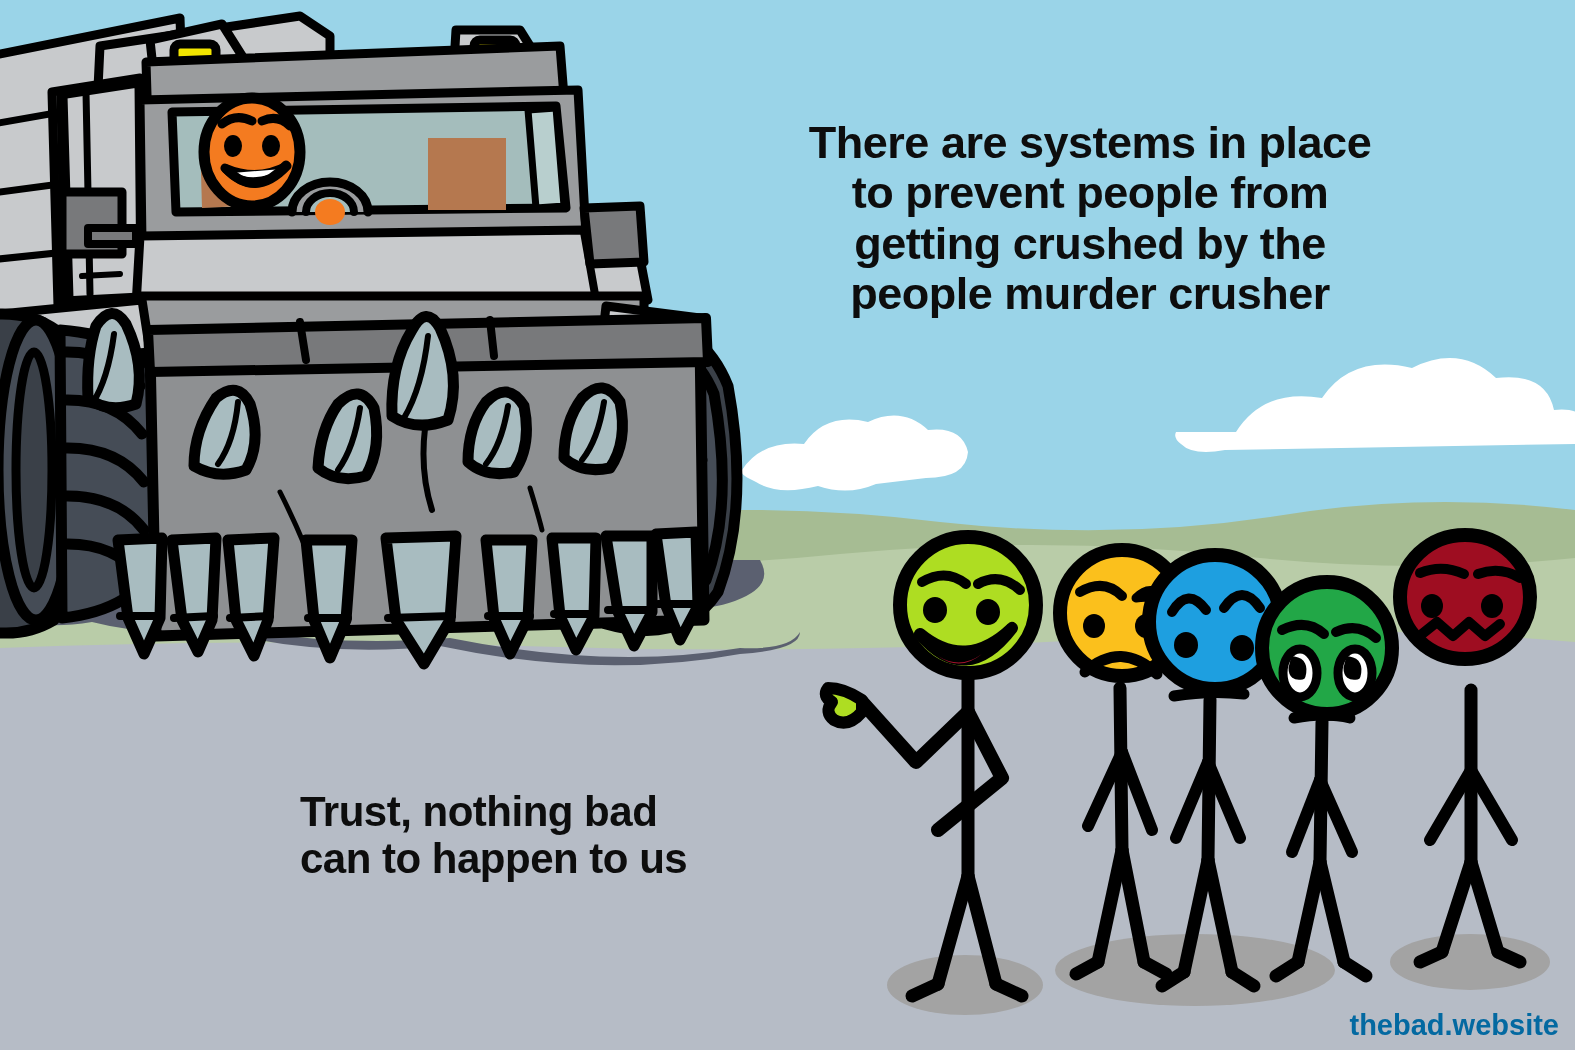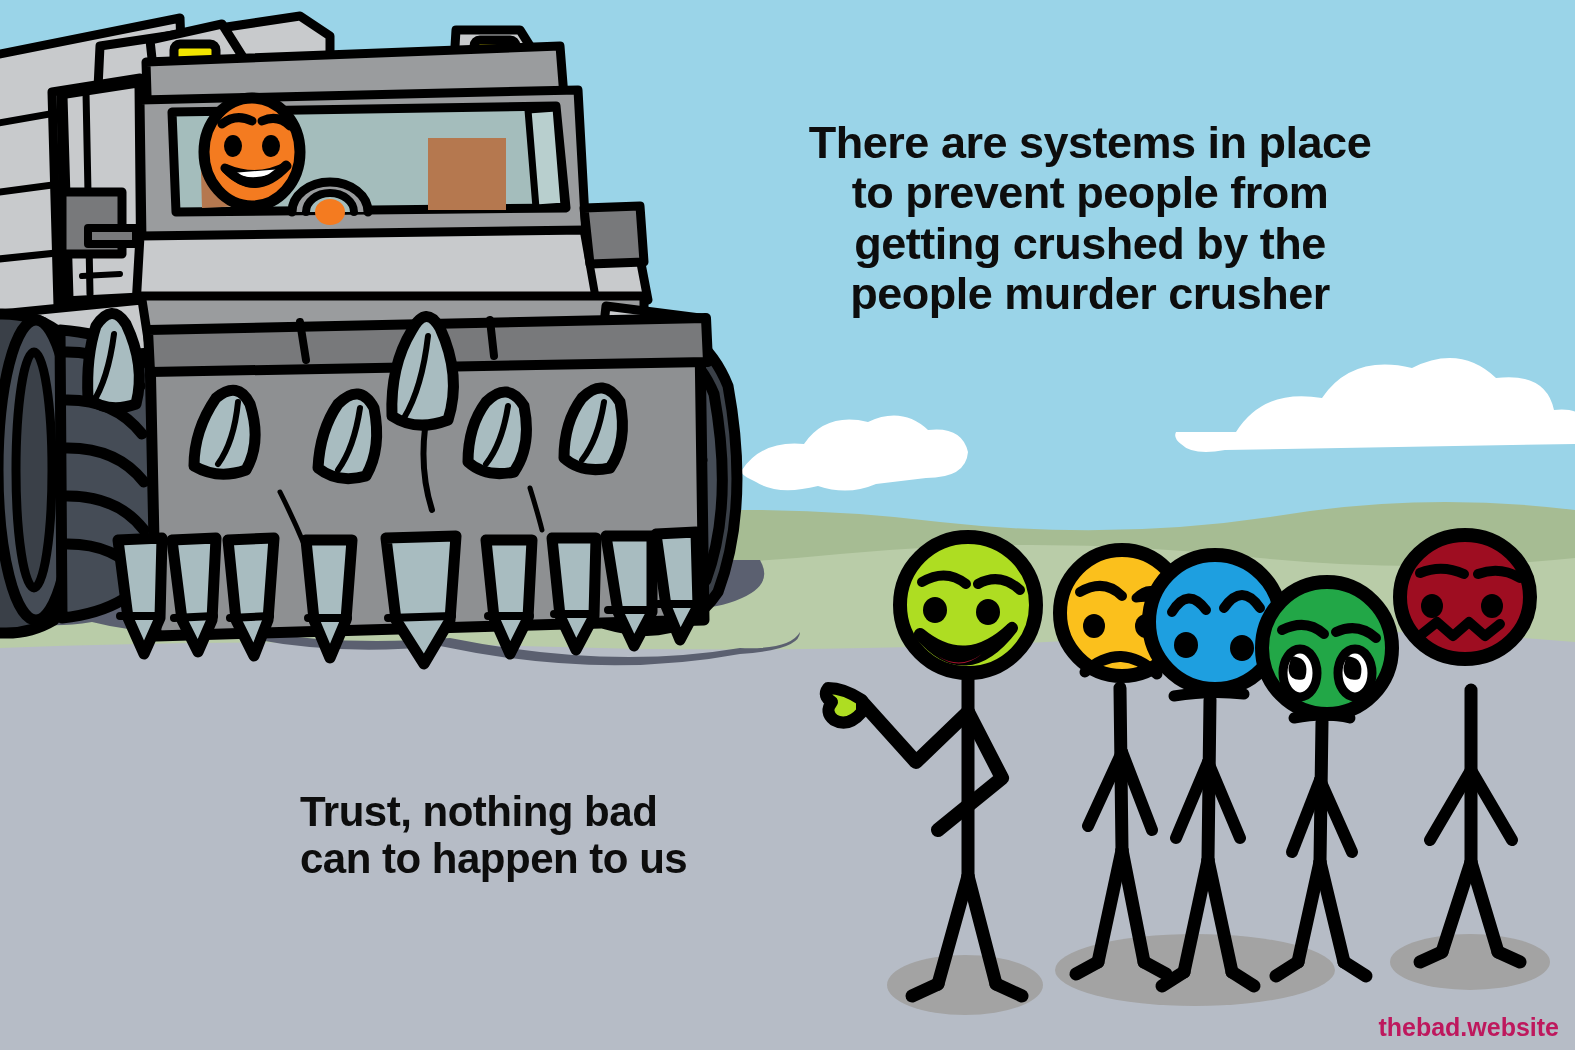--- a/index.html
+++ b/index.html
@@ -27,21 +27,21 @@
     font-size:45px;
   }
   #caption-bottom{
     left:300px;top:788px;width:560px;
     text-align:left;
     font-size:42px;
   }
   #watermark{
     position:absolute;
     right:16px;bottom:8px;
-    font-size:25px;font-weight:bold;color:#be185d;
+    font-size:29px;font-weight:bold;color:#0369a1;
     font-family:"Liberation Sans", sans-serif;
   }
 </style>
 </head>
 <body>
 
 <div id="scene">
 
   <svg viewBox="0 0 1575 1050" xmlns="http://www.w3.org/2000/svg">
 

